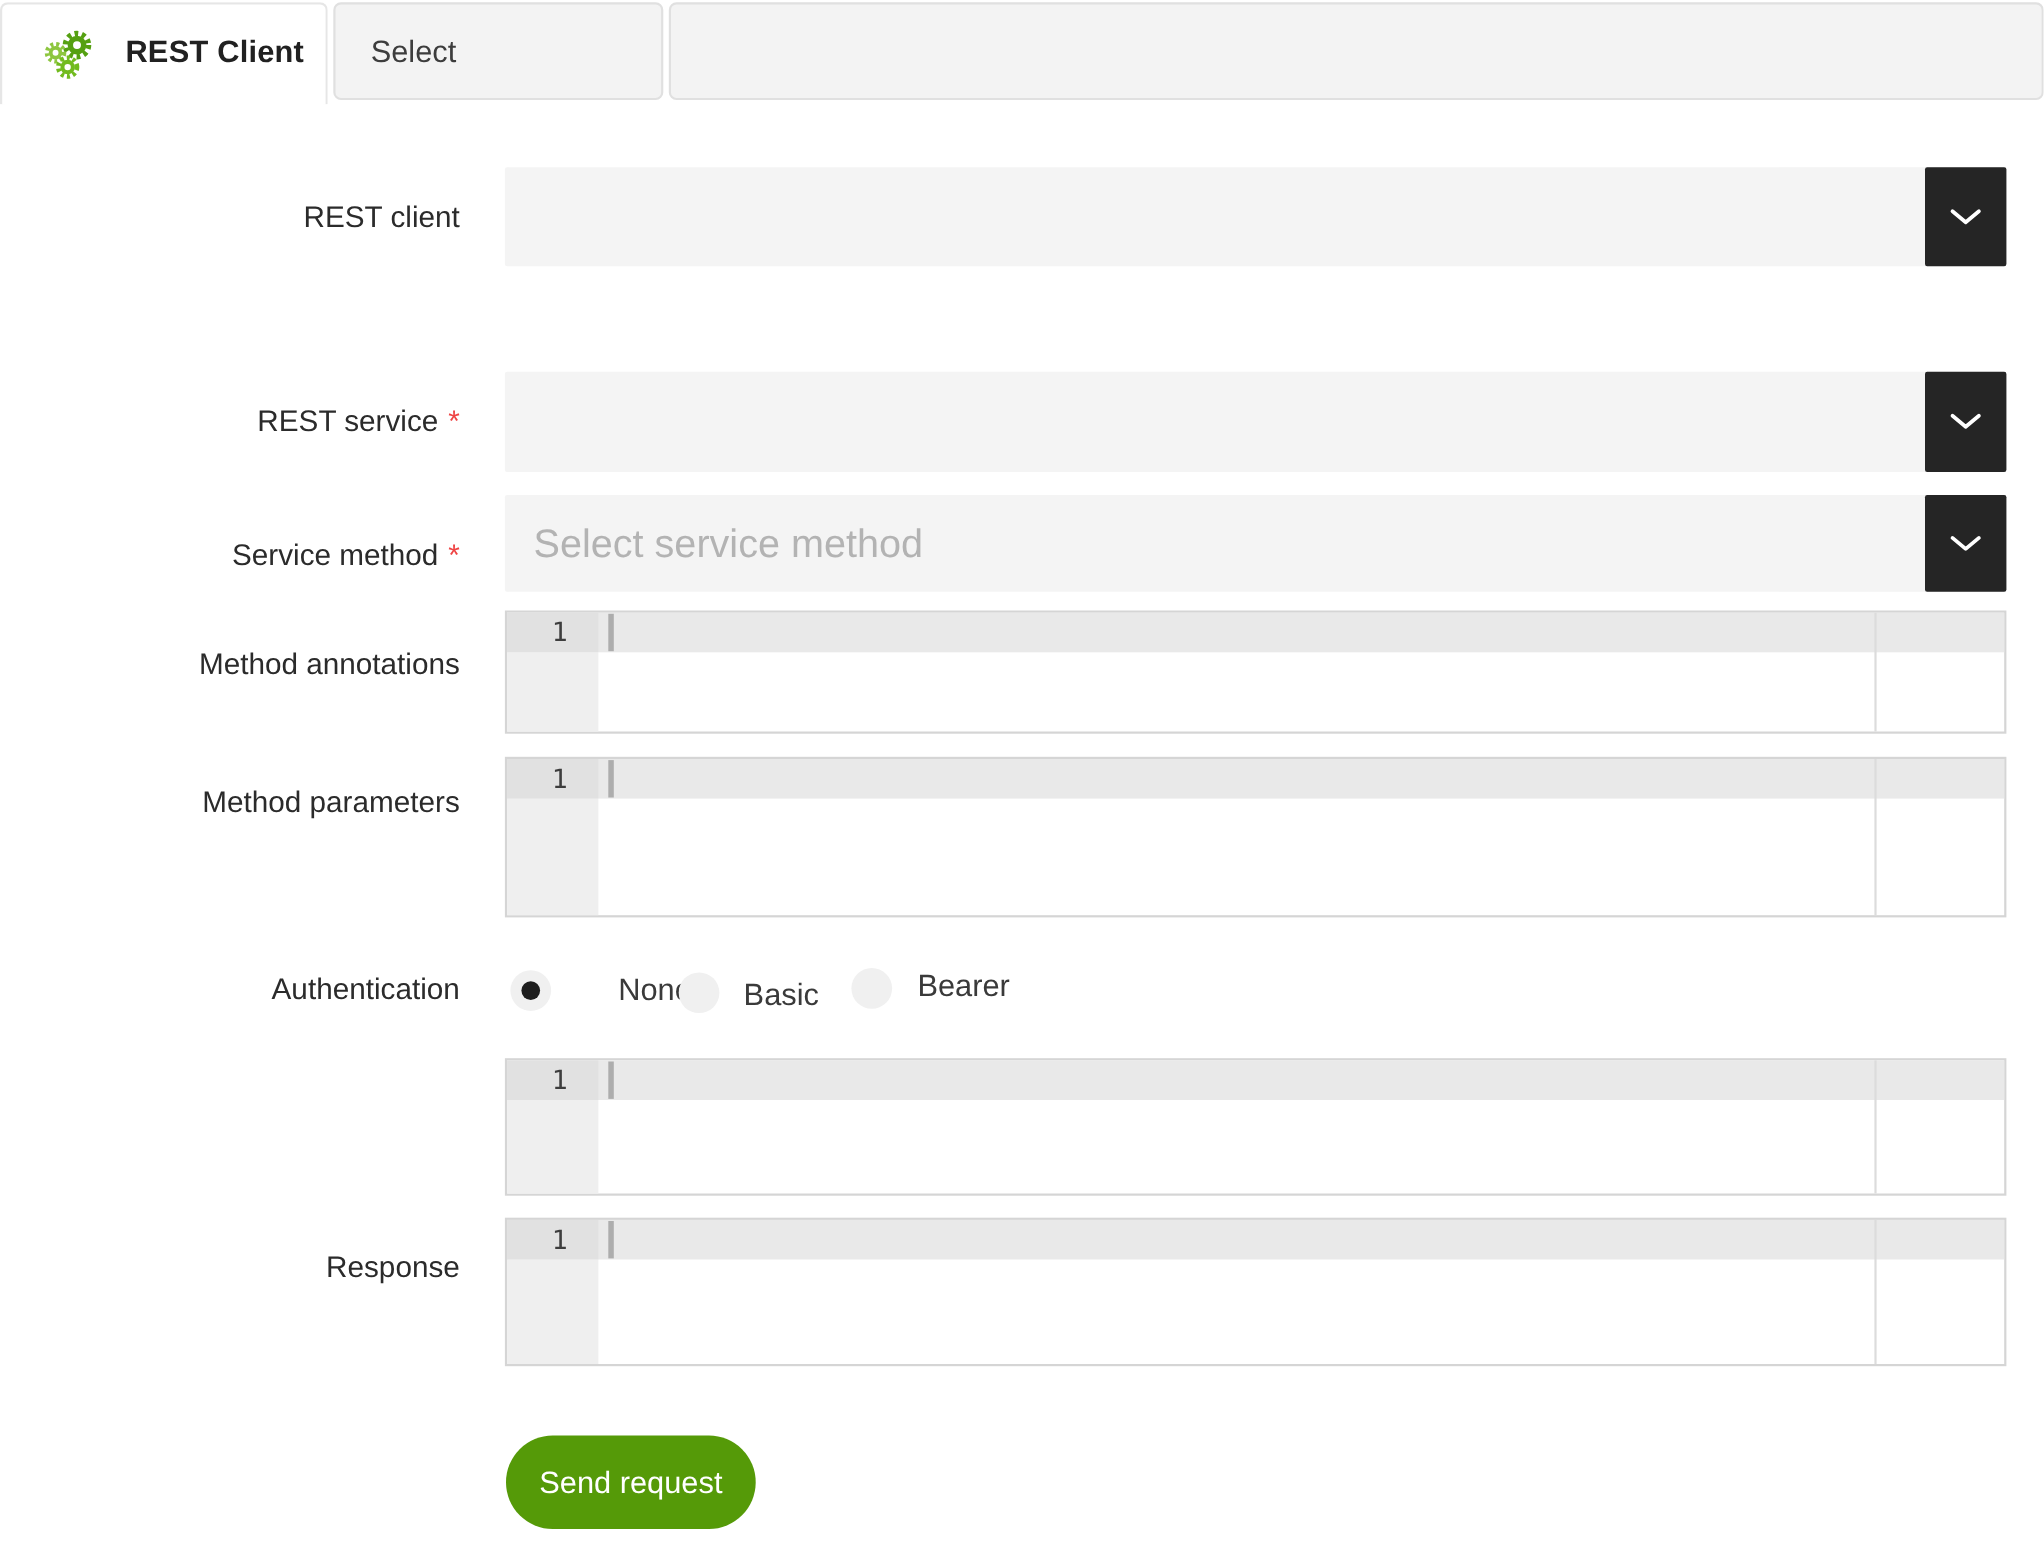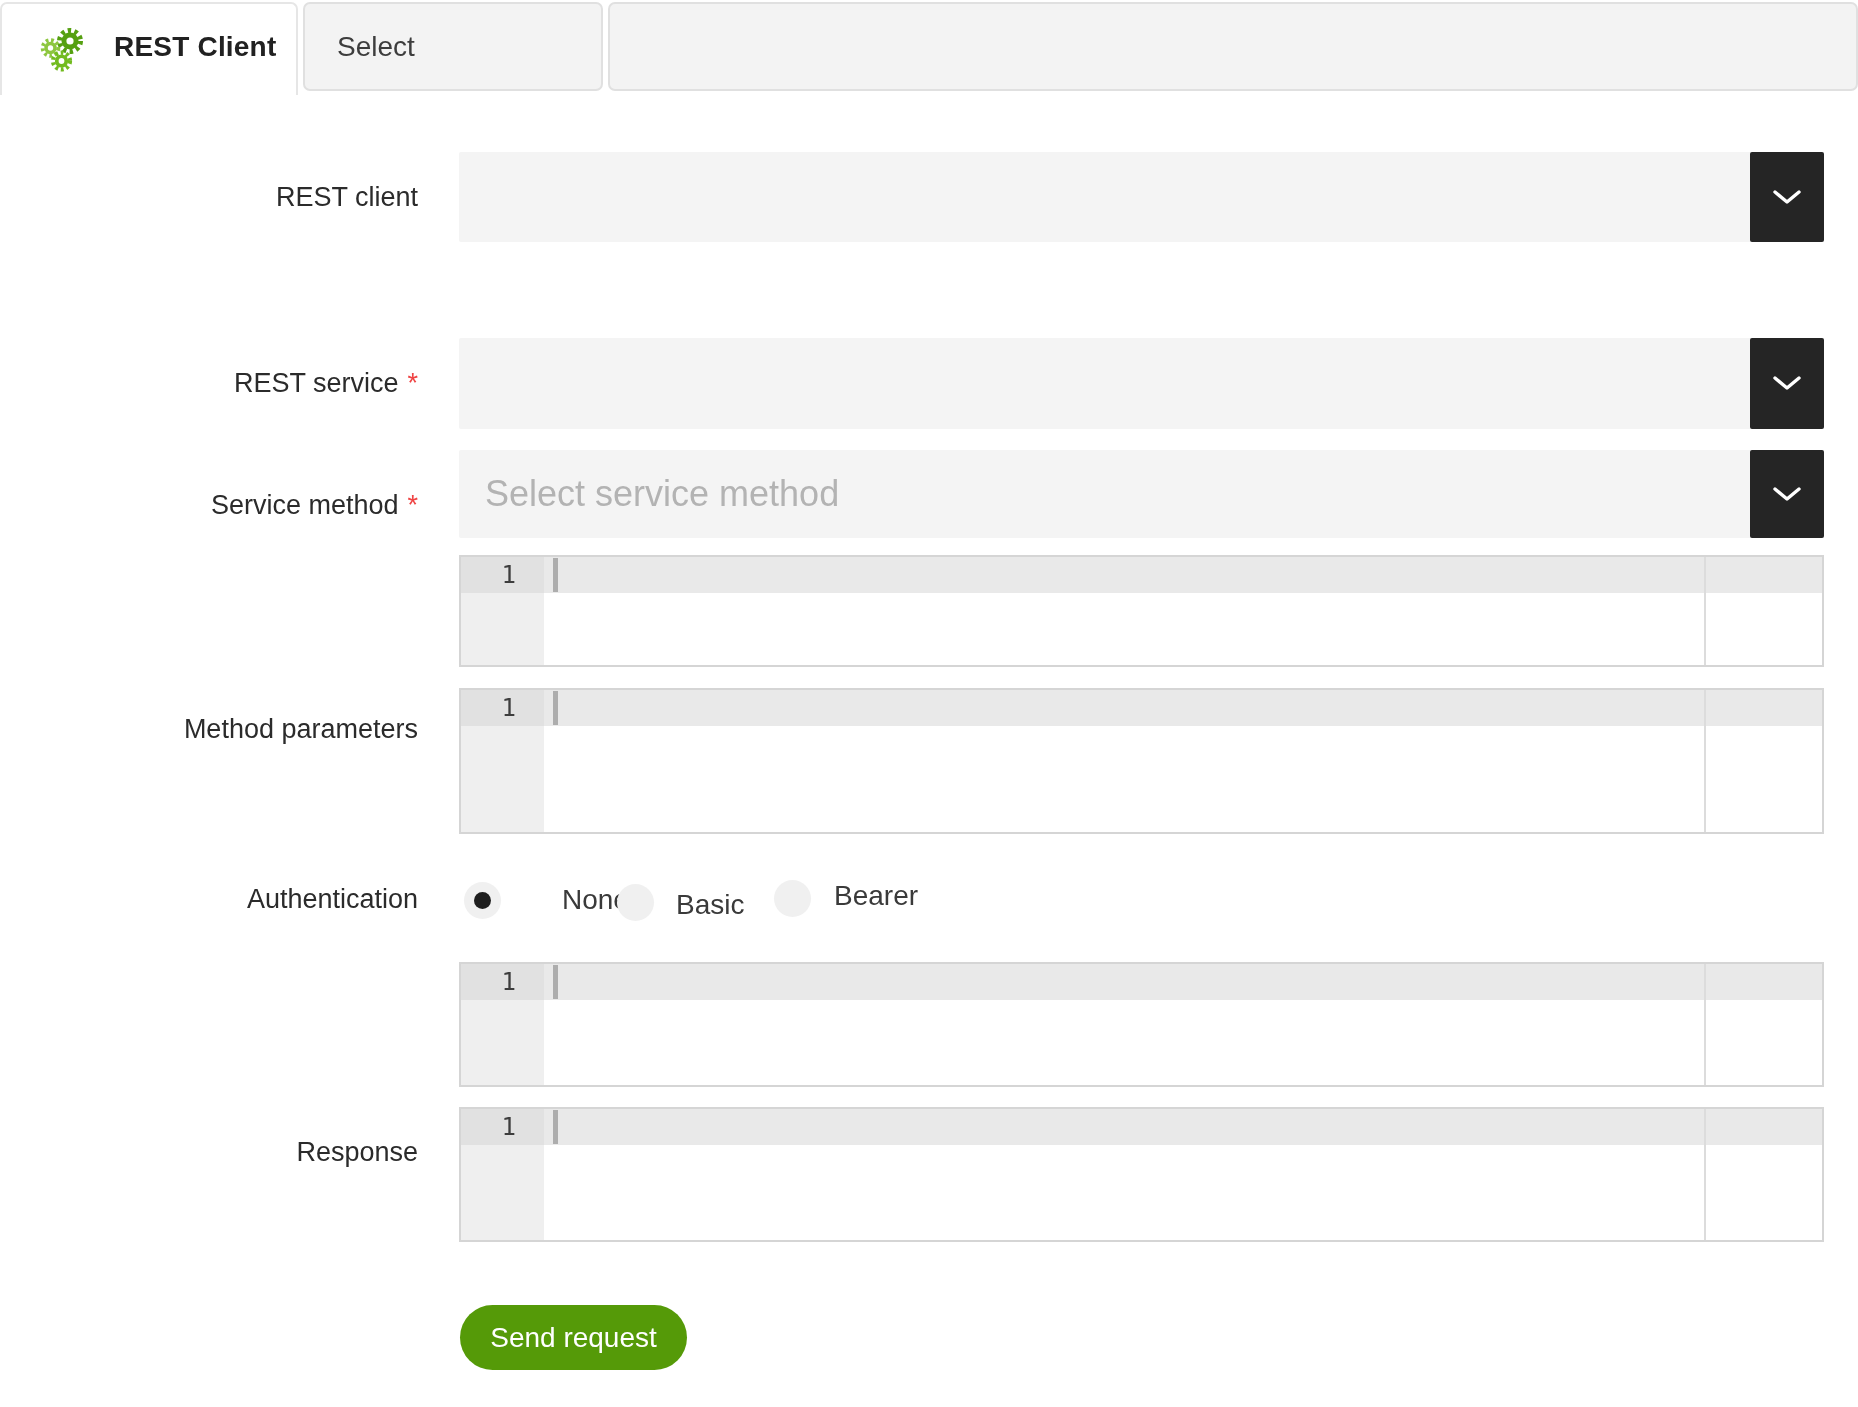--- a/index.html
+++ b/index.html
@@ -45,21 +45,21 @@
 
   
   .radio-row{position:absolute;left:459px;top:862px;height:76px;width:600px;}
   .radio{position:absolute;width:37px;height:37px;border-radius:50%;background:#f0f0f0;
          display:flex;align-items:center;justify-content:center;cursor:pointer;}
   .radio .dot{width:17px;height:17px;border-radius:50%;background:transparent;}
   .radio.selected .dot{background:#1e1e1e;}
   .radio-label{position:absolute;font-size:28px;color:#3a3a3a;white-space:nowrap;}
 
   
-  .send-btn{position:absolute;left:460px;top:1305px;width:227px;height:65px;border:none;
+  .send-btn{position:absolute;left:460px;top:1305px;width:227px;height:85px;border:none;
             border-radius:43px;background:#559a08;color:#ffffff;font-family:"Liberation Sans",sans-serif;
             font-size:28px;font-weight:500;cursor:pointer;}
 </style>
 </head>
 <body>
 
 <div class="canvas">
 
   <div class="tabbar">
     <div class="tabfill tab-debug">
@@ -124,20 +124,23 @@
   </div>
   <div class="select" style="top:450px;height:88px;">
     <span class="placeholder">Select service method</span>
     <div class="ddbtn">
       <svg width="30" height="17" viewBox="0 0 30 17">
         <polyline points="3,3 15,13 27,3" fill="none" stroke="#ffffff" stroke-width="3.4" stroke-linecap="round" stroke-linejoin="round"></polyline>
       </svg>
     </div>
   </div>
 
+  <div class="lbl" style="top:565px;height:78px;">
+    <span>Method annotations</span>
+  </div>
   <div class="editor" style="top:555px;height:112px;">
     <div class="activeline"></div>
     <div class="gutter"></div>
     <div class="gutter-cell">1</div>
     <div class="cursor"></div>
     <div class="ruler"></div>
   </div>
 
   <div class="lbl" style="top:690px;height:78px;">
     <span>Method parameters</span>

